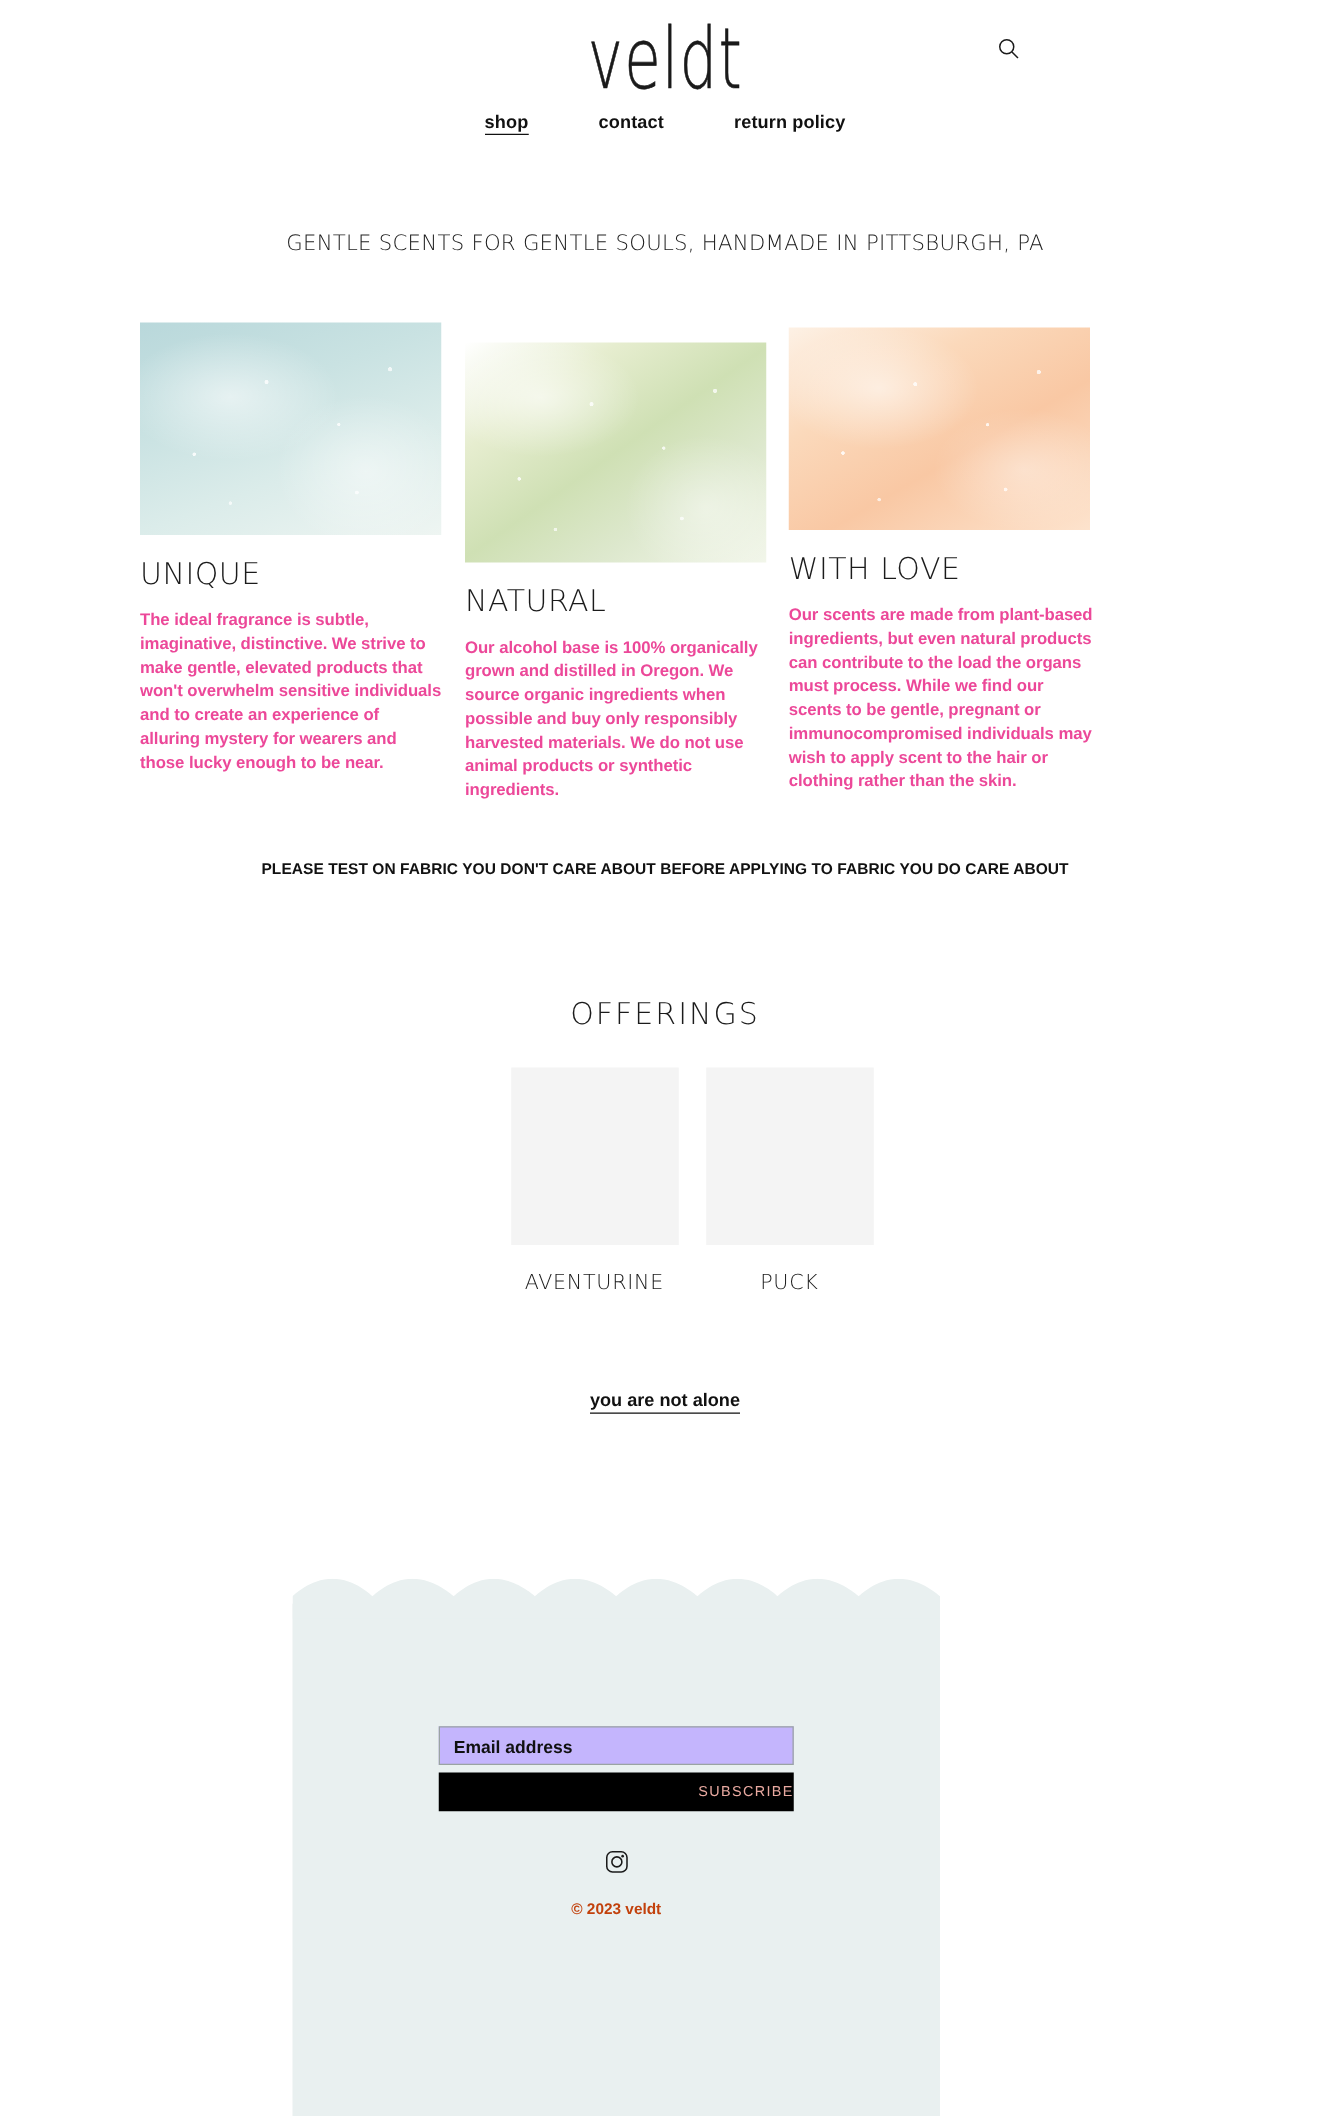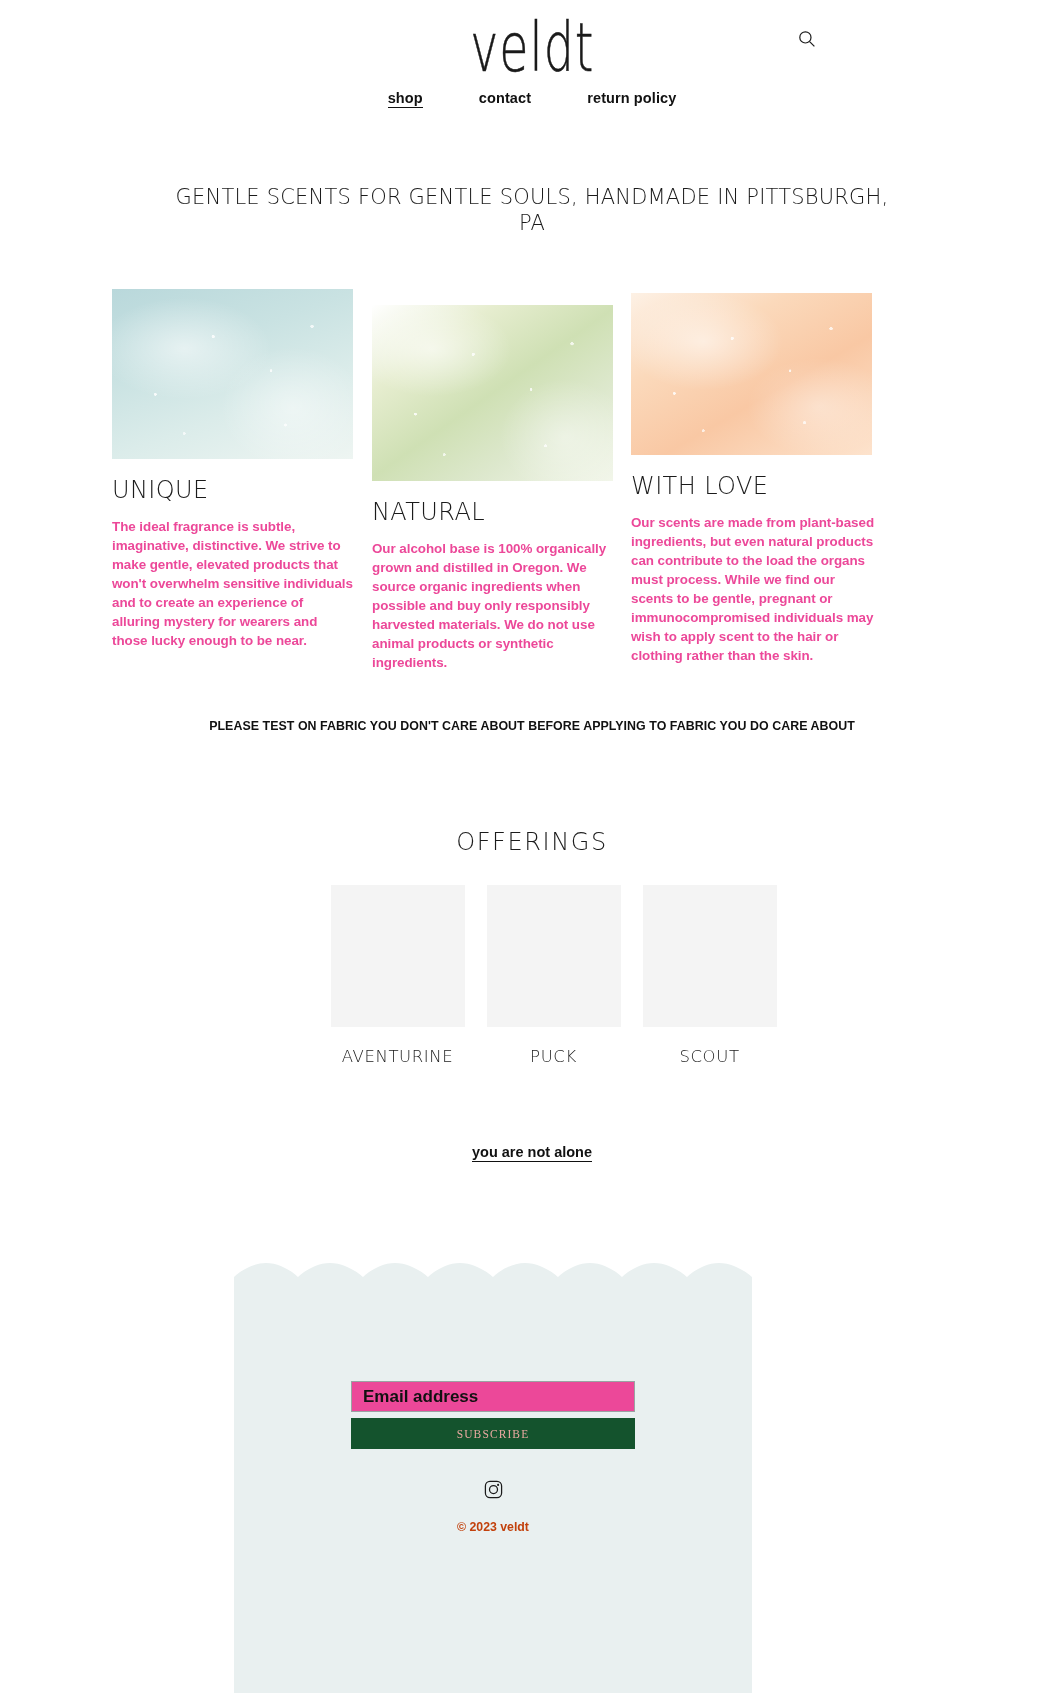--- a/index.html
+++ b/index.html
@@ -66,21 +66,21 @@
     border-bottom: 1.5px solid #111;
     padding-bottom: 1px;
   }
 
   
   .hero {
     margin-top: 55px;
     text-align: center;
     font-family: "DejaVu Sans", sans-serif;
     font-weight: 300;
-    font-size: 21px;
+    font-size: 17px;
     line-height: 1.23;
     letter-spacing: 0.2px;
     color: #1b1b1b;
     padding: 0 160px;
   }
 
   
   .features {
     position: relative;
     margin-top: 52px;
@@ -230,42 +230,43 @@
     position: absolute;
     left: 0; top: 0;
     width: 518px;
   }
   .email-input {
     position: absolute;
     left: 117px;
     top: 118px;
     width: 284px;
     height: 31px;
-    background: #ec4899;
+    background: #c4b5fd;
     border: 1px solid #9aa3a3;
     display: flex;
     align-items: center;
     padding-left: 11px;
-    font-size: 17px;
+    font-size: 14px;
     font-weight: 700;
     color: #111;
   }
   .subscribe-btn {
     position: absolute;
     left: 117px;
     top: 155px;
     width: 284px;
     height: 31px;
-    background: #14532d;
+    background: #000000;
     color: #e8a9a0;
     border: none;
-    font-family: Liberation Serif, serif;
+    font-family: Liberation Sans, sans-serif;
     font-size: 11.5px;
     letter-spacing: 1.1px;
     cursor: pointer;
+    text-align: right;
   }
   .social {
     position: absolute;
     left: 0; right: 0;
     top: 217px;
     text-align: center;
   }
   .ig-icon { display: inline-block; cursor: pointer; }
   .copyright {
     position: absolute;
@@ -328,24 +329,20 @@
 <div class="offerings-title">OFFERINGS</div>
 
 <div class="products">
   <div class="product">
     <div class="product-thumb"></div>
     <div class="product-name">AVENTURINE</div>
   </div>
   <div class="product">
     <div class="product-thumb"></div>
     <div class="product-name">PUCK</div>
-  </div>
-  <div class="product">
-    <div class="product-thumb"></div>
-    <div class="product-name">SCOUT</div>
   </div>
 </div>
 
 <div class="tagline">
   <a href="#">you are not alone</a>
 </div>
 
 <div class="footer-wrap">
   <div class="footer-panel"></div>
 

